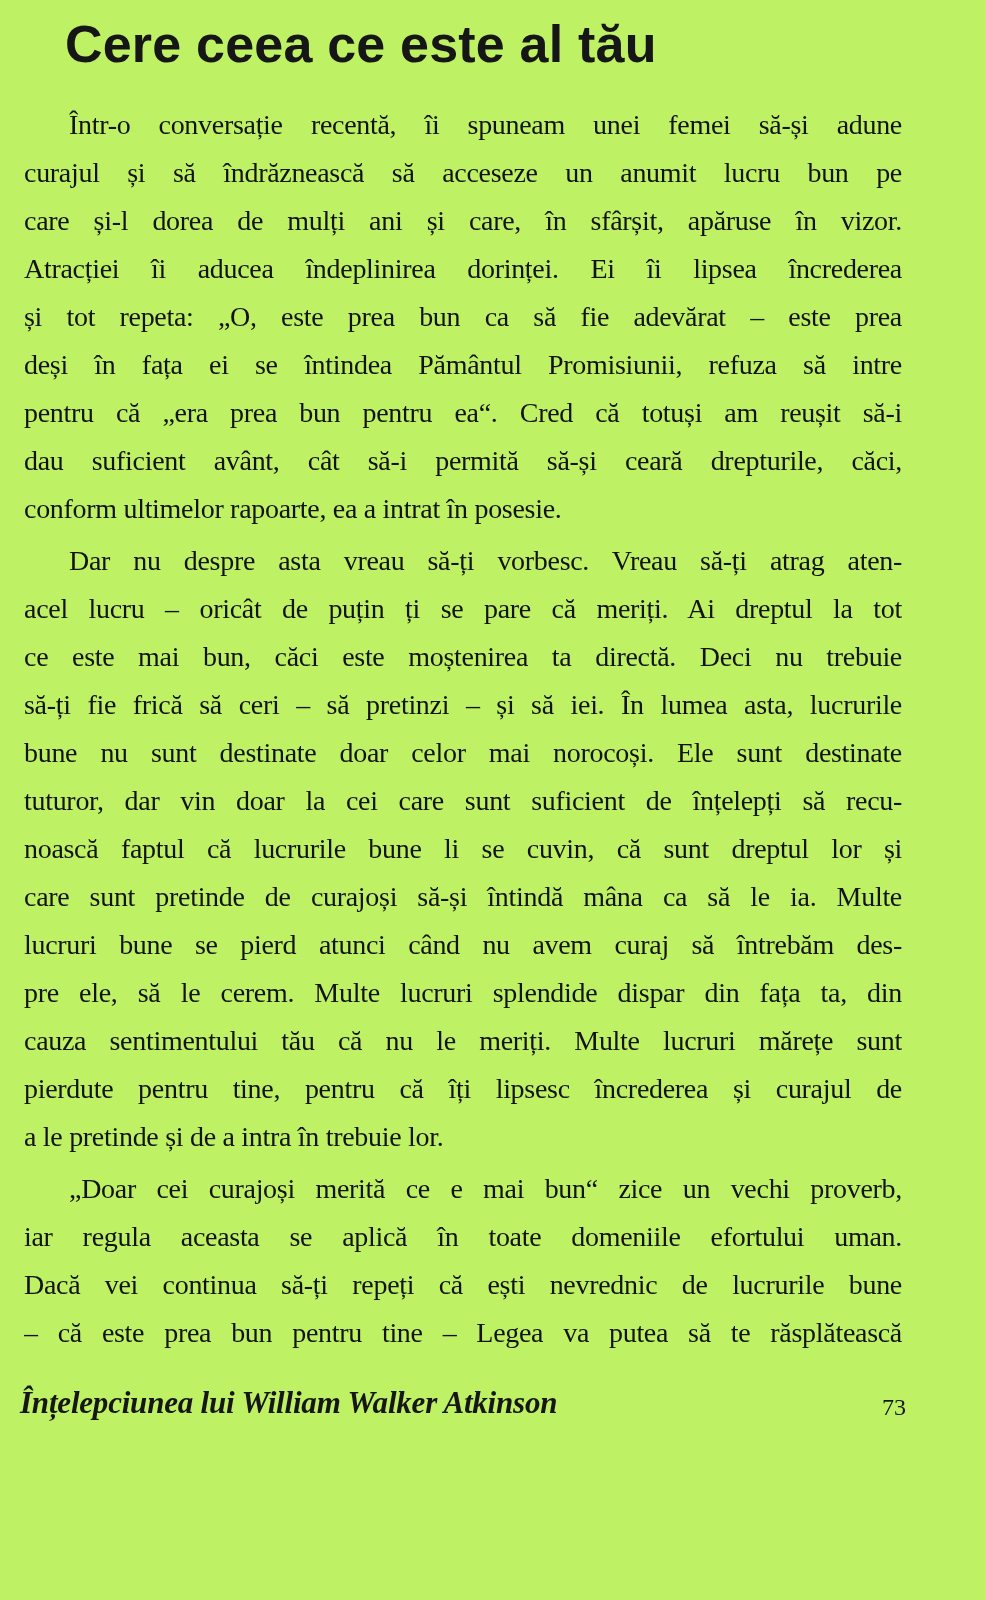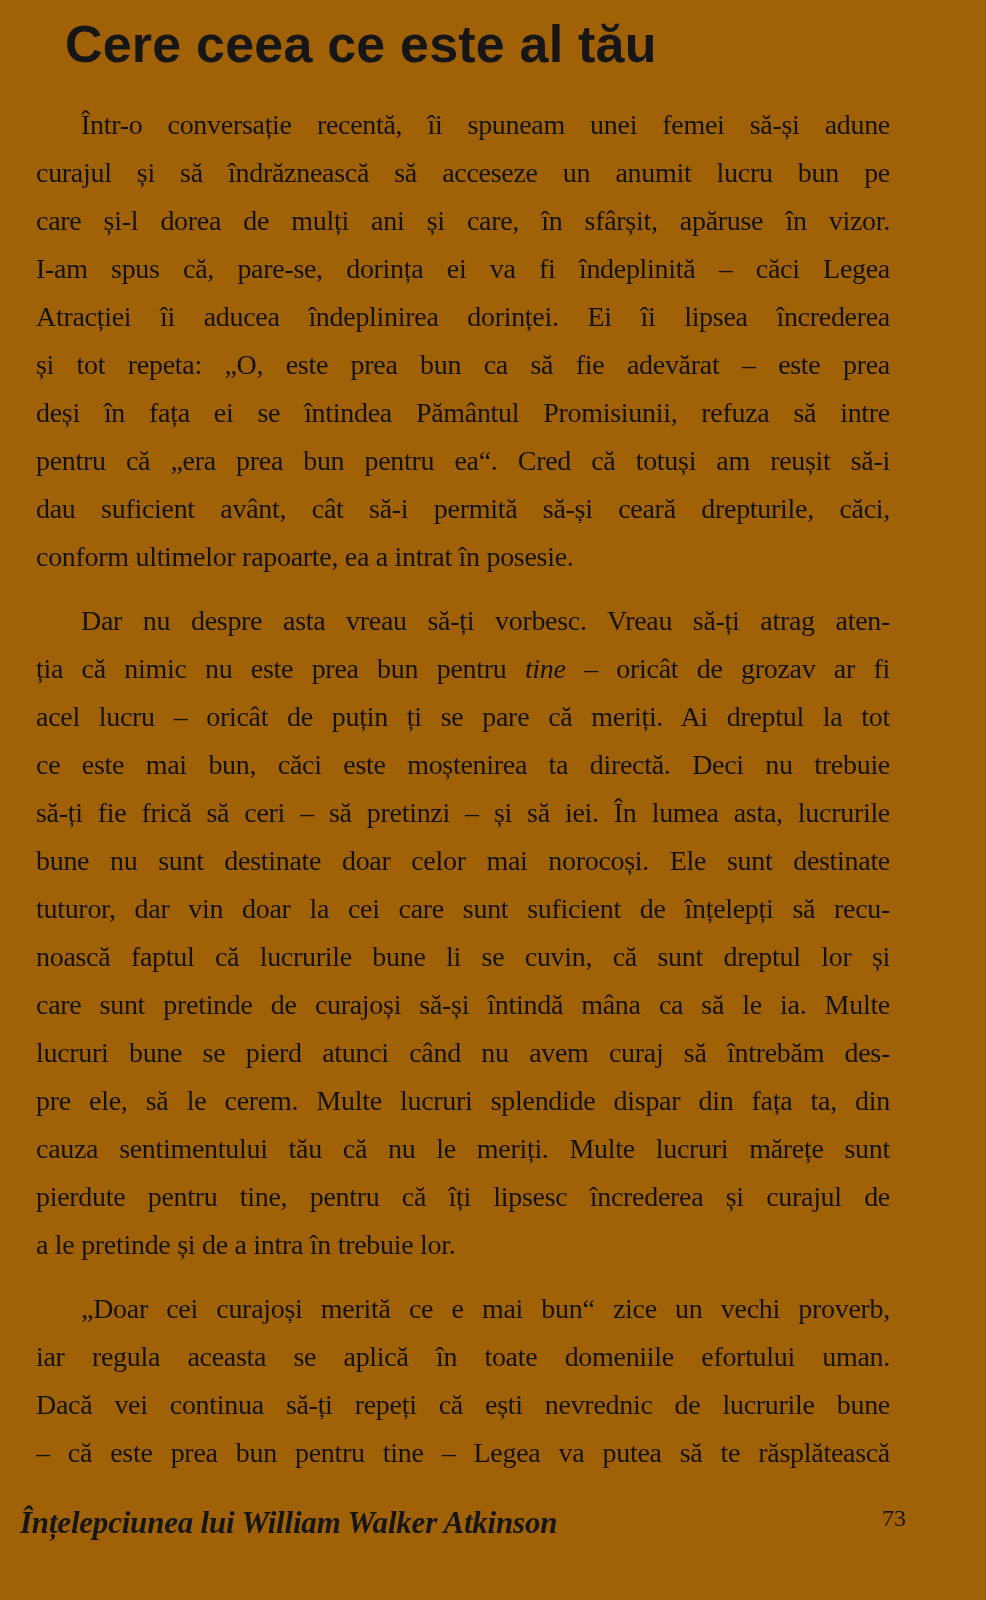--- a/index.html
+++ b/index.html
@@ -6,38 +6,38 @@
     margin: 0;
     padding: 0;
     background: #ffffff;
   }
   .page {
     position: relative;
     width: 986px;
     height: 1600px;
     box-sizing: border-box;
     padding: 14px 80px 0 20px;
-    background: #a16207;
+    background: #bef264;
     color: #131313;
     overflow: hidden;
   }
   .title {
     font-family: "Liberation Sans", "DejaVu Sans", sans-serif;
     font-weight: 600;
     font-size: 52px;
     line-height: 1.18;
     letter-spacing: 0.2px;
     margin: 0 0 26px 45px;
     color: #161616;
   }
   .body-text {
     width: 100%;
   }
   .paragraph {
-    margin: 16px;
+    margin: 4px;
   }
   .line {
     font-family: "Liberation Serif", "DejaVu Serif", serif;
     font-size: 28px;
     line-height: 48px;
     height: 48px;
     letter-spacing: -0.3px;
     text-align: justify;
     text-align-last: justify;
     overflow: hidden;
@@ -48,21 +48,21 @@
   .line.last {
     text-align: center;
     text-align-last: left;
   }
   .line i {
     font-style: italic;
   }
   .footer {
     display: flex;
     justify-content: space-between;
-    align-items: flex-start;
+    align-items: flex-end;
     margin-top: 28px;
   }
   .book-title {
     font-family: "Liberation Serif", "DejaVu Serif", serif;
     font-style: italic;
     font-weight: 600;
     font-size: 31px;
     letter-spacing: -0.2px;
     color: #161616;
   }
@@ -77,31 +77,29 @@
 <body>
 
 <div class="page">
   <h1 class="title">Cere ceea ce este al tău</h1>
 
   <div class="body-text" id="body-text">
       <div class="paragraph">
         <div class="line indent">Într-o conversație recentă, îi spuneam unei femei să-și adune</div>
         <div class="line">curajul și să îndrăznească să acceseze un anumit lucru bun pe</div>
         <div class="line">care și-l dorea de mulți ani și care, în sfârșit, apăruse în vizor.</div>
-        <div class="line">I-am spus că, pare-se, dorința ei va fi îndeplinită – căci Legea</div>
         <div class="line">Atracției îi aducea îndeplinirea dorinței. Ei îi lipsea încrederea</div>
         <div class="line">și tot repeta: „O, este prea bun ca să fie adevărat – este prea</div>
         <div class="line">deși în fața ei se întindea Pământul Promisiunii, refuza să intre</div>
         <div class="line">pentru că „era prea bun pentru ea“. Cred că totuși am reușit să-i</div>
         <div class="line">dau suficient avânt, cât să-i permită să-și ceară drepturile, căci,</div>
         <div class="line last">conform ultimelor rapoarte, ea a intrat în posesie.</div>
       </div>
       <div class="paragraph">
         <div class="line indent">Dar nu despre asta vreau să-ți vorbesc. Vreau să-ți atrag aten-</div>
-        <div class="line">ția că nimic nu este prea bun pentru <i>tine</i> – oricât de grozav ar fi</div>
         <div class="line">acel lucru – oricât de puțin ți se pare că meriți. Ai dreptul la tot</div>
         <div class="line">ce este mai bun, căci este moștenirea ta directă. Deci nu trebuie</div>
         <div class="line">să-ți fie frică să ceri – să pretinzi – și să iei. În lumea asta, lucrurile</div>
         <div class="line">bune nu sunt destinate doar celor mai norocoși. Ele sunt destinate</div>
         <div class="line">tuturor, dar vin doar la cei care sunt suficient de înțelepți să recu-</div>
         <div class="line">noască faptul că lucrurile bune li se cuvin, că sunt dreptul lor și</div>
         <div class="line">care sunt pretinde de curajoși să-și întindă mâna ca să le ia. Multe</div>
         <div class="line">lucruri bune se pierd atunci când nu avem curaj să întrebăm des-</div>
         <div class="line">pre ele, să le cerem. Multe lucruri splendide dispar din fața ta, din</div>
         <div class="line">cauza sentimentului tău că nu le meriți. Multe lucruri mărețe sunt</div>

